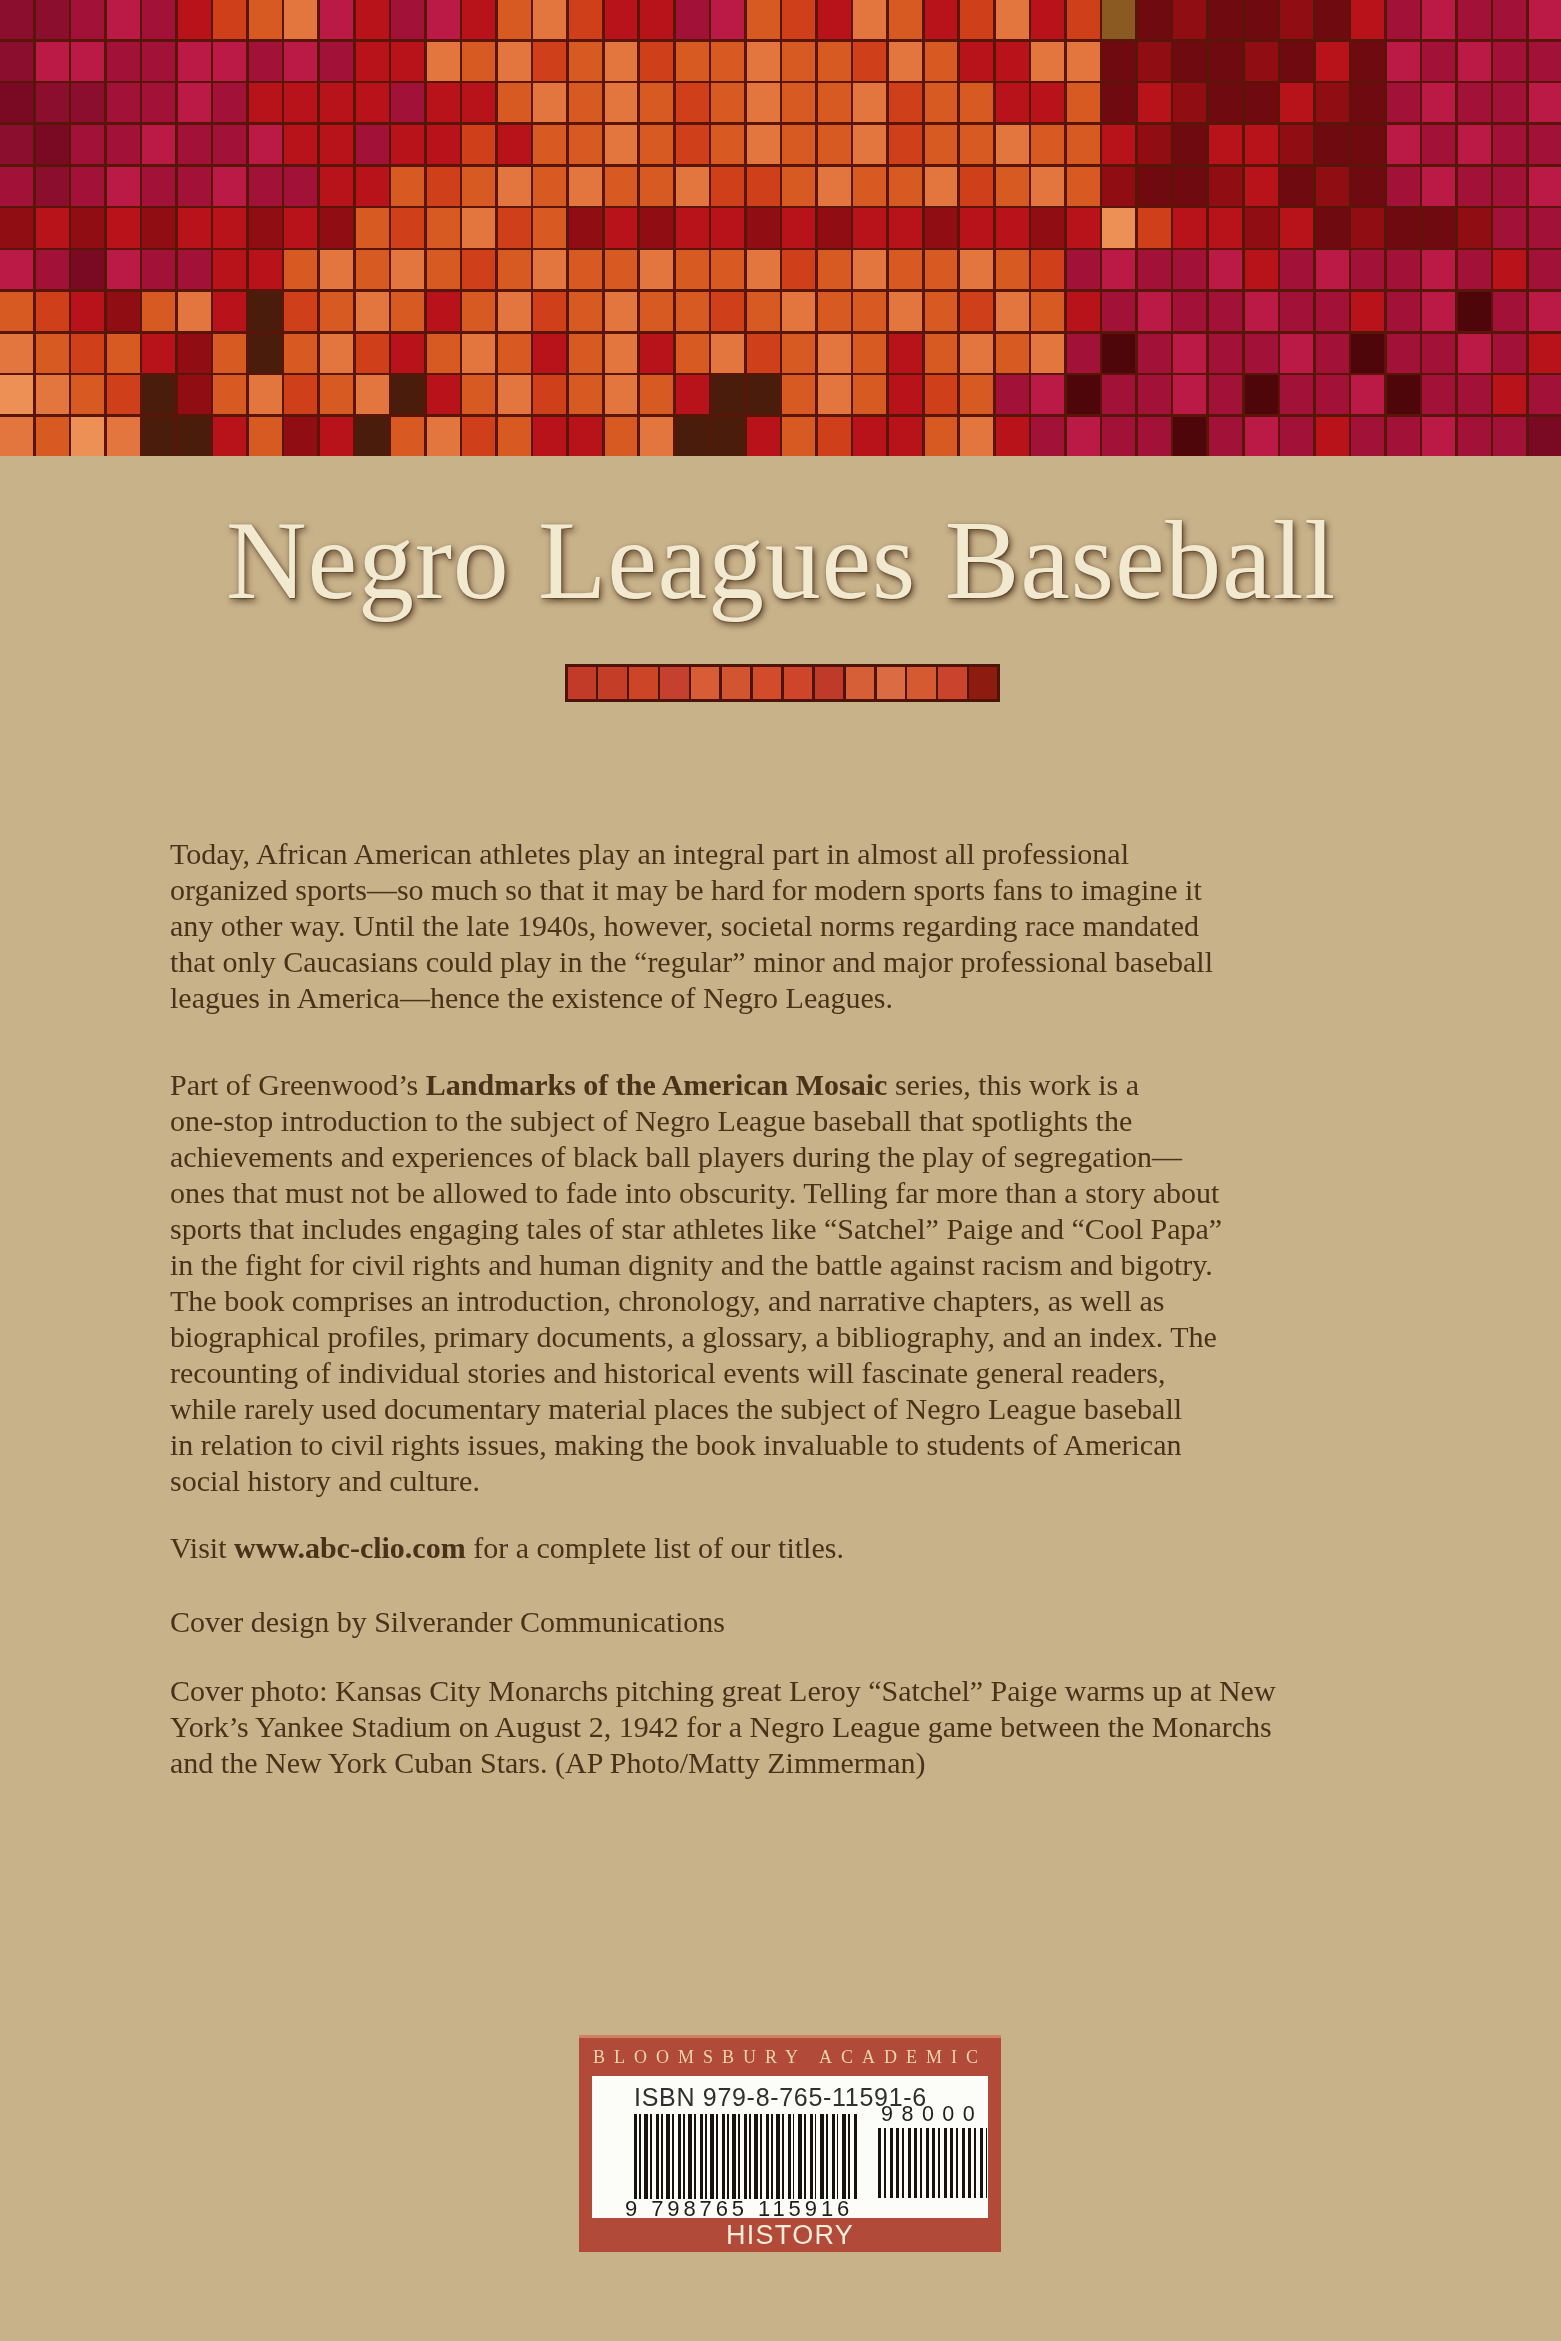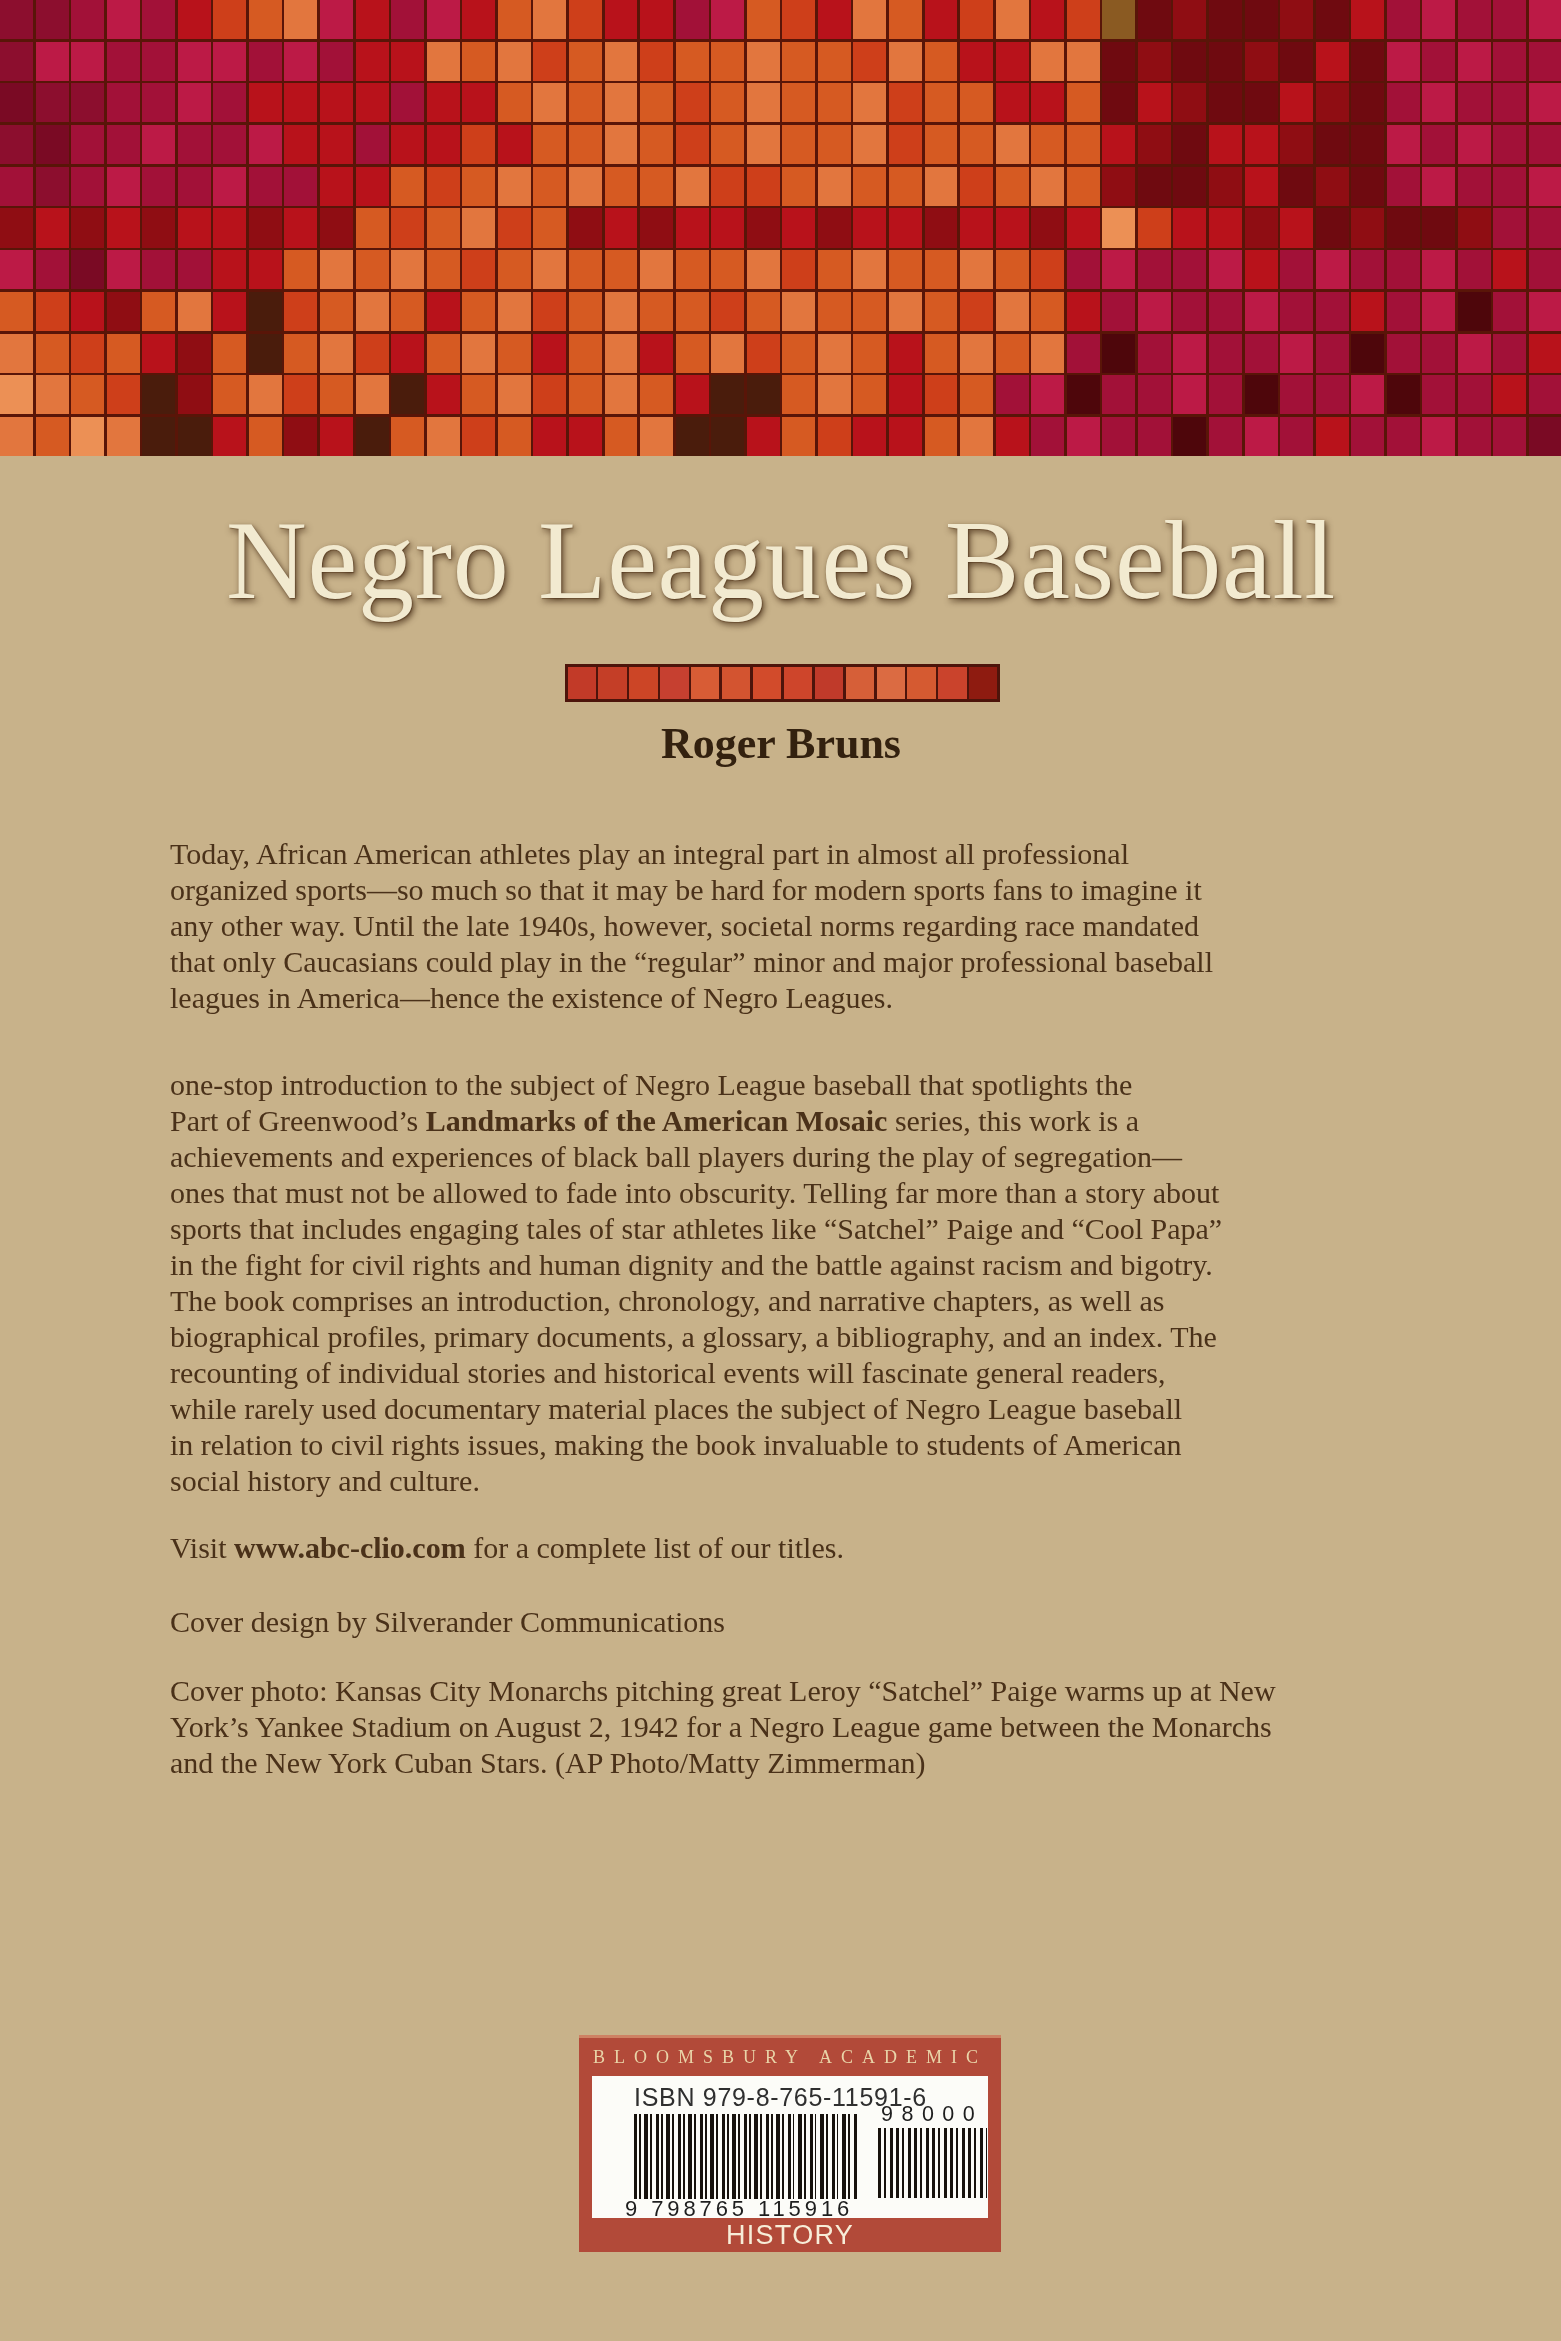--- a/index.html
+++ b/index.html
@@ -555,33 +555,32 @@
       <div class="chip" style="background: rgb(210, 75, 43);"></div>
       <div class="chip" style="background: rgb(206, 69, 43);"></div>
       <div class="chip" style="background: rgb(192, 58, 42);"></div>
       <div class="chip" style="background: rgb(214, 95, 56);"></div>
       <div class="chip" style="background: rgb(219, 107, 66);"></div>
       <div class="chip" style="background: rgb(213, 90, 49);"></div>
       <div class="chip" style="background: rgb(202, 67, 44);"></div>
       <div class="chip" style="background: rgb(142, 27, 16);"></div>
     </div>
 
-  <div class="author">Roger Bruns</div>
 
   <div class="bodytext">
       <div class="para" style="margin-top: 0px;">
         <div class="line"><span>Today, African American athletes play an integral part in almost all professional</span></div>
         <div class="line"><span>organized sports—so much so that it may be hard for modern sports fans to imagine it</span></div>
         <div class="line"><span>any other way. Until the late 1940s, however, societal norms regarding race mandated</span></div>
         <div class="line"><span>that only Caucasians could play in the “regular” minor and major professional baseball</span></div>
         <div class="line"><span>leagues in America—hence the existence of Negro Leagues.</span></div>
       </div>
       <div class="para" style="margin-top: 51px;">
+        <div class="line"><span>Part of Greenwood’s </span><span class="b">Landmarks of the American Mosaic</span><span> series, this work is a</span></div>
         <div class="line"><span>one-stop introduction to the subject of Negro League baseball that spotlights the</span></div>
-        <div class="line"><span>Part of Greenwood’s </span><span class="b">Landmarks of the American Mosaic</span><span> series, this work is a</span></div>
         <div class="line"><span>achievements and experiences of black ball players during the play of segregation—</span></div>
         <div class="line"><span>ones that must not be allowed to fade into obscurity. Telling far more than a story about</span></div>
         <div class="line"><span>sports that includes engaging tales of star athletes like “Satchel” Paige and “Cool Papa”</span></div>
         <div class="line"><span>in the fight for civil rights and human dignity and the battle against racism and bigotry.</span></div>
         <div class="line"><span>The book comprises an introduction, chronology, and narrative chapters, as well as</span></div>
         <div class="line"><span>biographical profiles, primary documents, a glossary, a bibliography, and an index. The</span></div>
         <div class="line"><span>recounting of individual stories and historical events will fascinate general readers,</span></div>
         <div class="line"><span>while rarely used documentary material places the subject of Negro League baseball</span></div>
         <div class="line"><span>in relation to civil rights issues, making the book invaluable to students of American</span></div>
         <div class="line"><span>social history and culture.</span></div>

